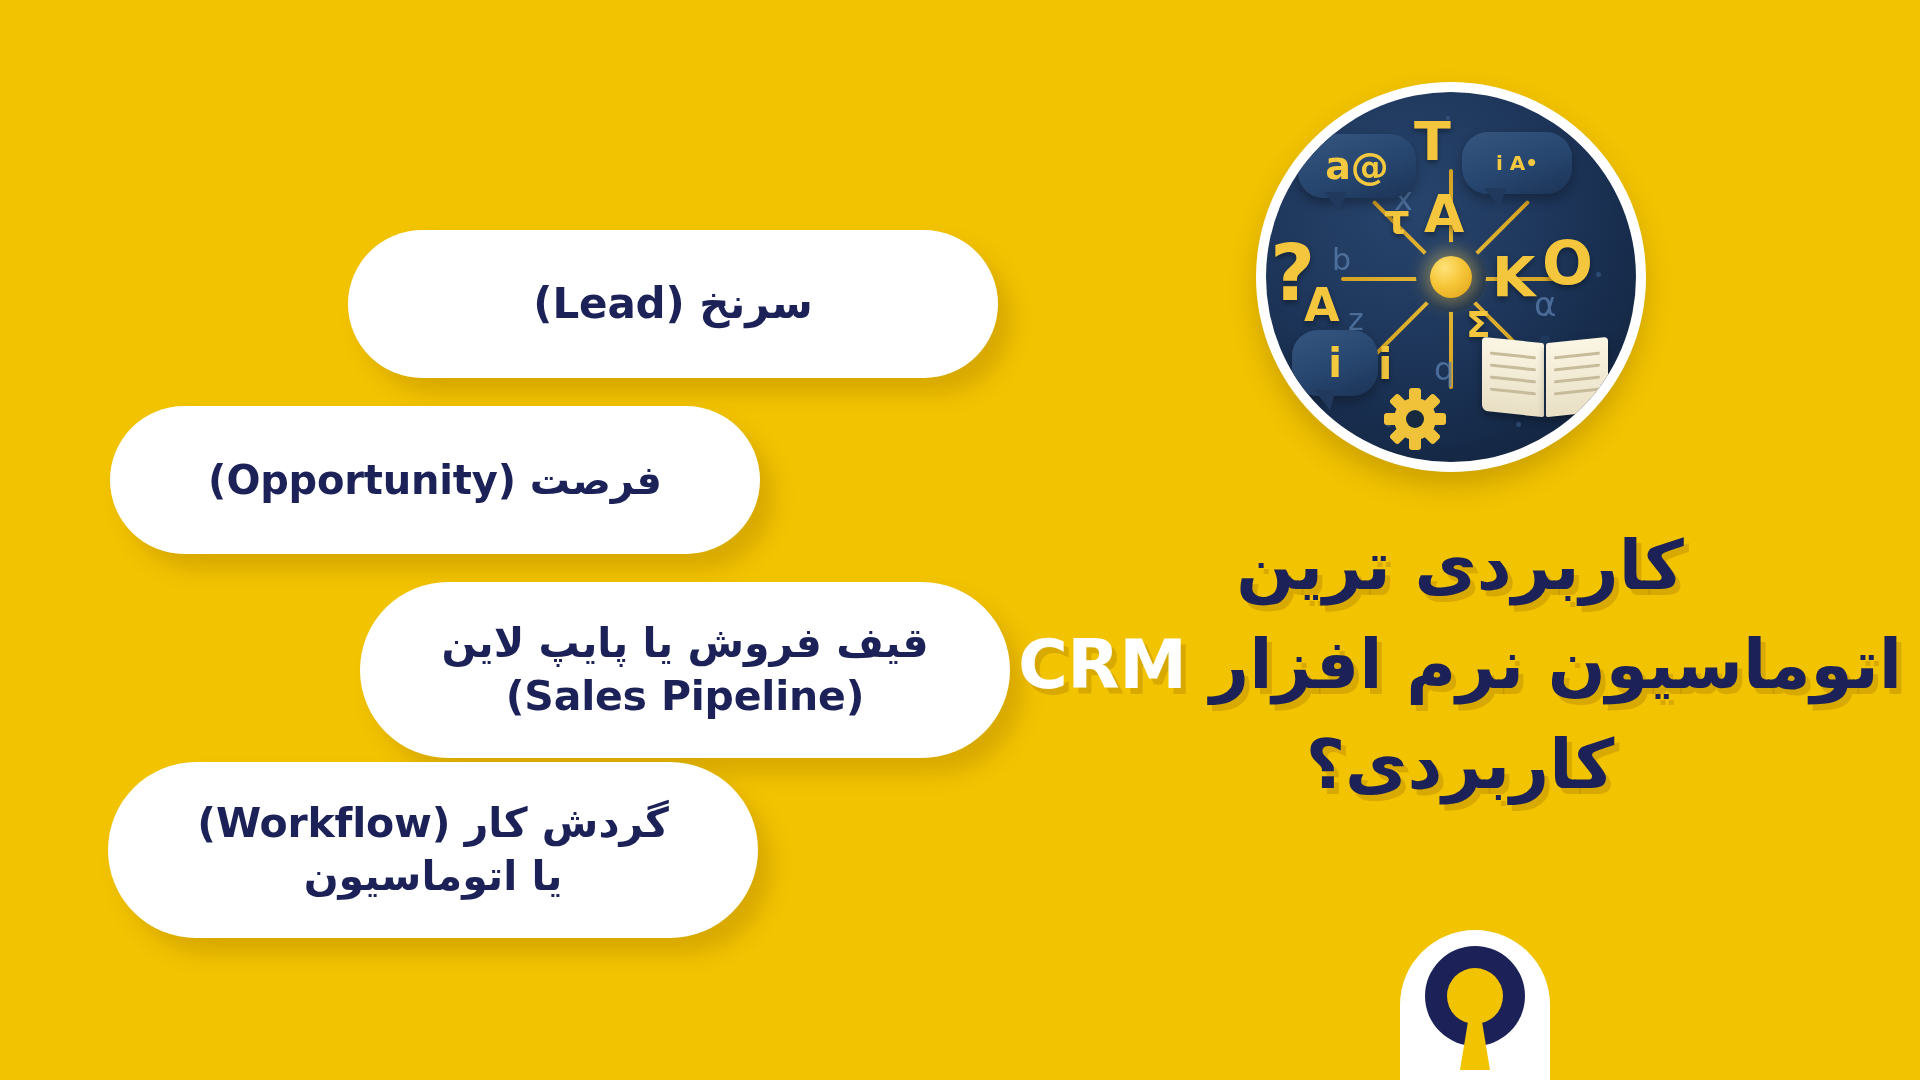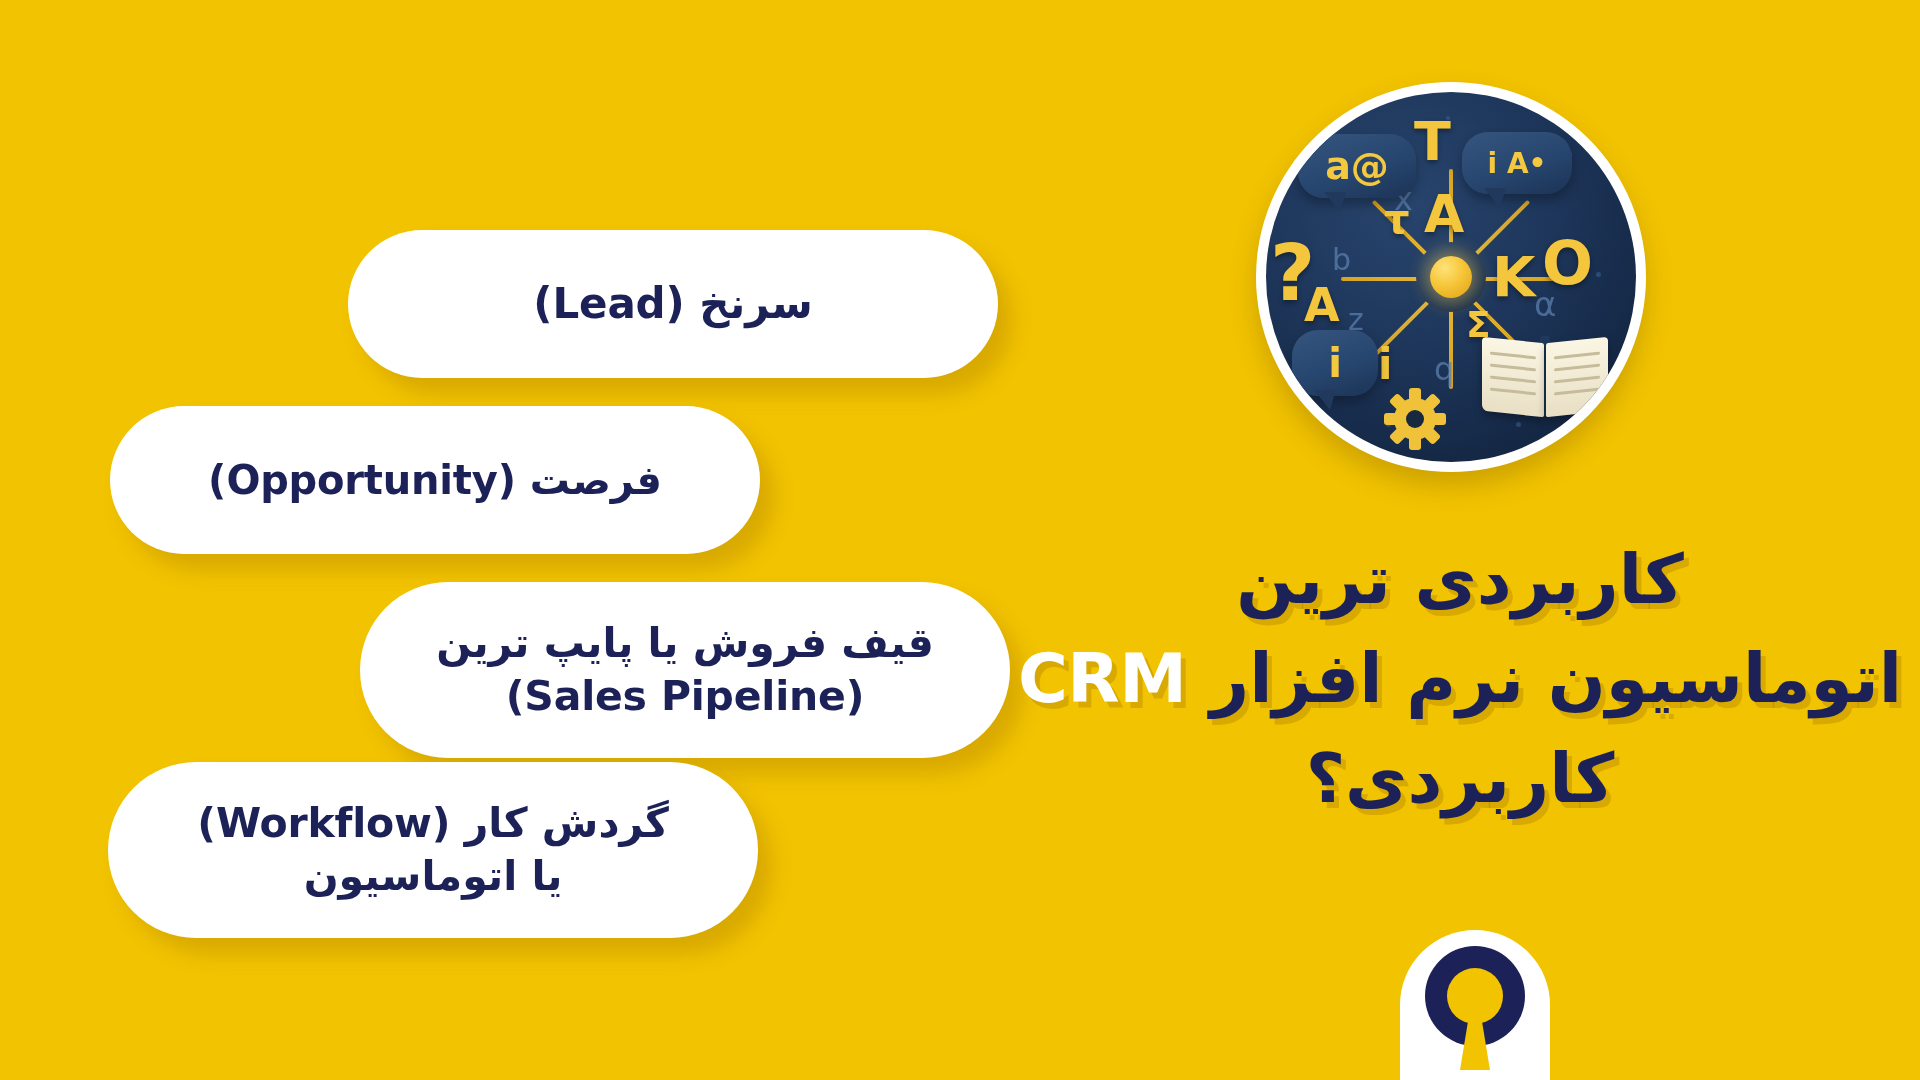--- a/index.html
+++ b/index.html
@@ -84,21 +84,21 @@
     display:flex;align-items:center;justify-content:center;
     color:#F5C93F;font-weight:bold;z-index:6;
   }
   .bubble::after{
     content:"";position:absolute;bottom:-14px;width:0;height:0;
     border-left:16px solid transparent;border-right:6px solid transparent;
     border-top:20px solid #20395d;
   }
   #bubble-at{left:32px;top:42px;width:118px;height:64px;font-size:38px;}
   #bubble-at::after{left:26px;}
-  #bubble-ia{left:196px;top:40px;width:110px;height:62px;font-size:28px;}
+  #bubble-ia{left:196px;top:40px;width:110px;height:62px;font-size:20px;}
   #bubble-ia::after{left:22px;}
   #bubble-i{left:26px;top:238px;width:86px;height:66px;font-size:40px;}
   #bubble-i::after{left:22px;}
 
   .glyph{position:absolute;color:#F3C63D;font-weight:bold;z-index:5;text-shadow:0 3px 5px rgba(0,0,0,.35);}
   .glyph.dim{color:#5b7fae;opacity:.75;text-shadow:none;font-weight:normal;}
 
   
   .book{position:absolute;left:214px;top:240px;width:130px;height:86px;z-index:6;}
   .book-l,.book-r{
@@ -112,21 +112,21 @@
   .book-spine{position:absolute;left:60px;top:4px;width:10px;height:80px;background:#1f3a5e;border-radius:3px;}
 
   
   .gear{position:absolute;left:118px;top:296px;width:62px;height:62px;z-index:6;}
   .gear-body{position:absolute;inset:10px;border-radius:50%;border:10px solid #F0C23A;box-sizing:border-box;}
   .tooth{position:absolute;left:50%;top:50%;width:12px;height:62px;margin:-31px 0 0 -6px;background:#F0C23A;border-radius:3px;transform-origin:50% 50%;}
   .gear-hole{position:absolute;left:50%;top:50%;width:18px;height:18px;margin:-9px 0 0 -9px;border-radius:50%;background:#16293f;z-index:2;}
 
   
   .title-block{
-    position:absolute;left:-50px;top:530px;width:900px;
+    position:absolute;left:-50px;top:516px;width:900px;
     text-align:center;direction:rtl;
     color:#1C2257;font-weight:bold;
     font-size:68px;line-height:1.46;
     text-shadow:5px 6px 0 rgba(155,110,0,.30);
     letter-spacing:-0.5px;
   }
   .title-line{display:block;white-space:nowrap;}
   .brand{color:#FFFFFF;}
 
   
@@ -171,21 +171,21 @@
     </div>
 
     <div class="pill" id="pill-1">
       <div>
         <span>فرصت (Opportunity)</span>
       </div>
     </div>
 
     <div class="pill" id="pill-2">
       <div>
-        <span>قیف فروش یا پایپ ترین</span>
+        <span>قیف فروش یا پایپ لاین</span>
         <span>(Sales Pipeline)</span>
       </div>
     </div>
 
     <div class="pill" id="pill-3">
       <div>
         <span>گردش کار (Workflow)</span>
         <span>یا اتوماسیون</span>
       </div>
     </div>

